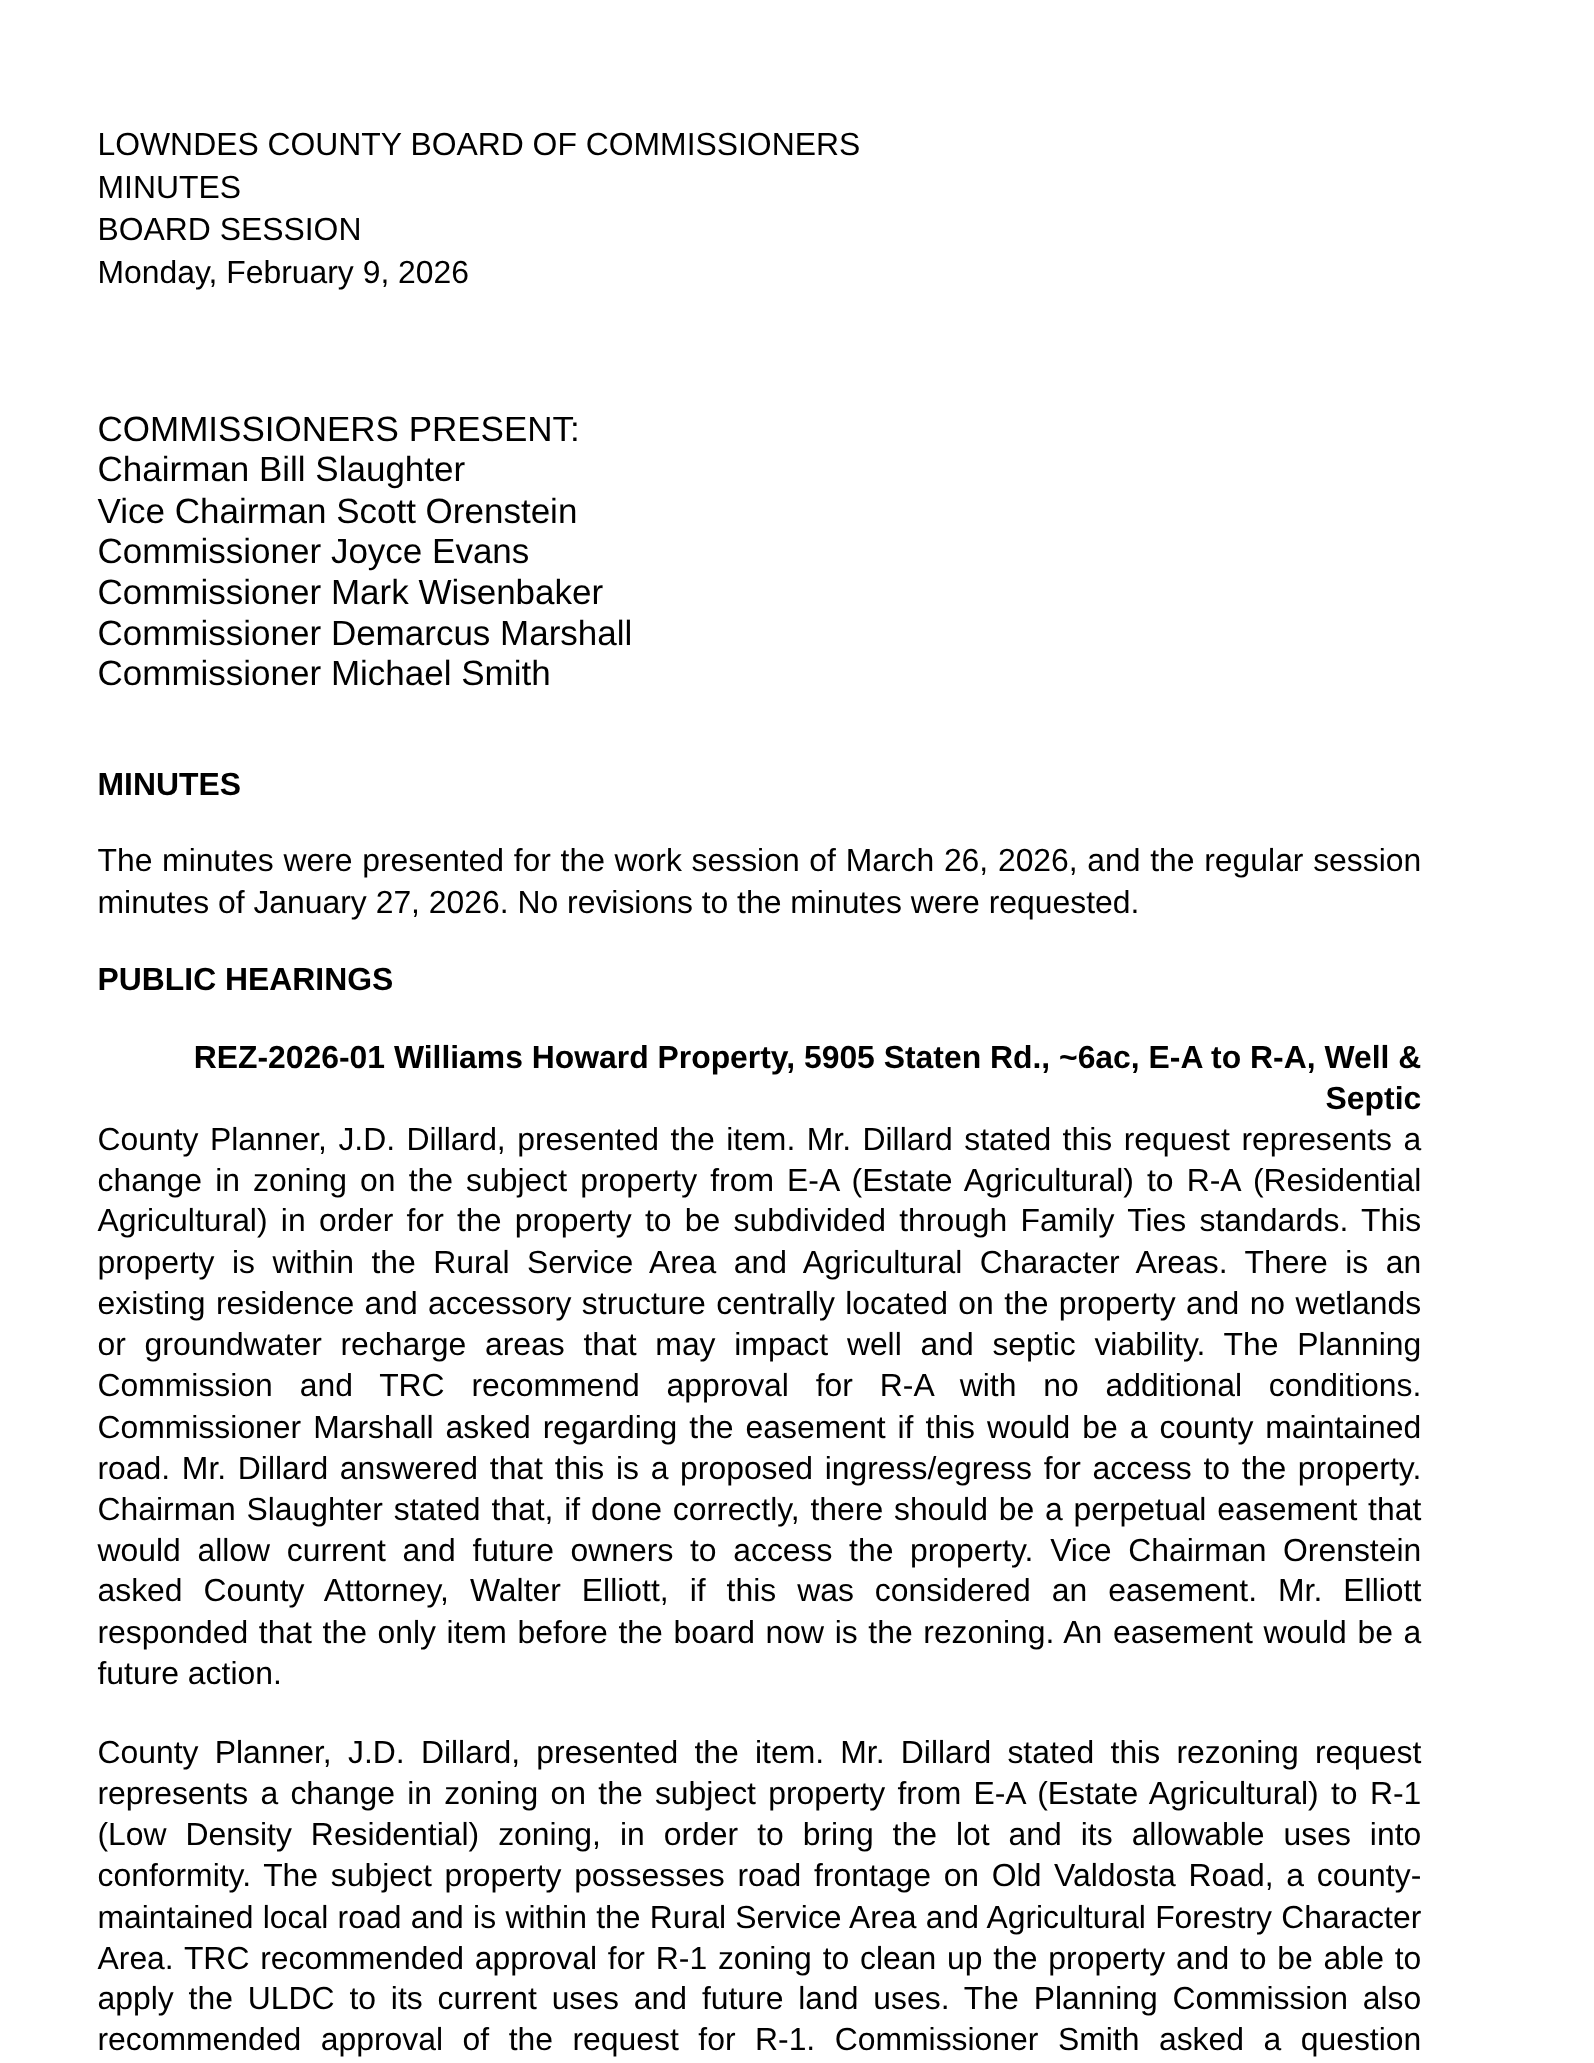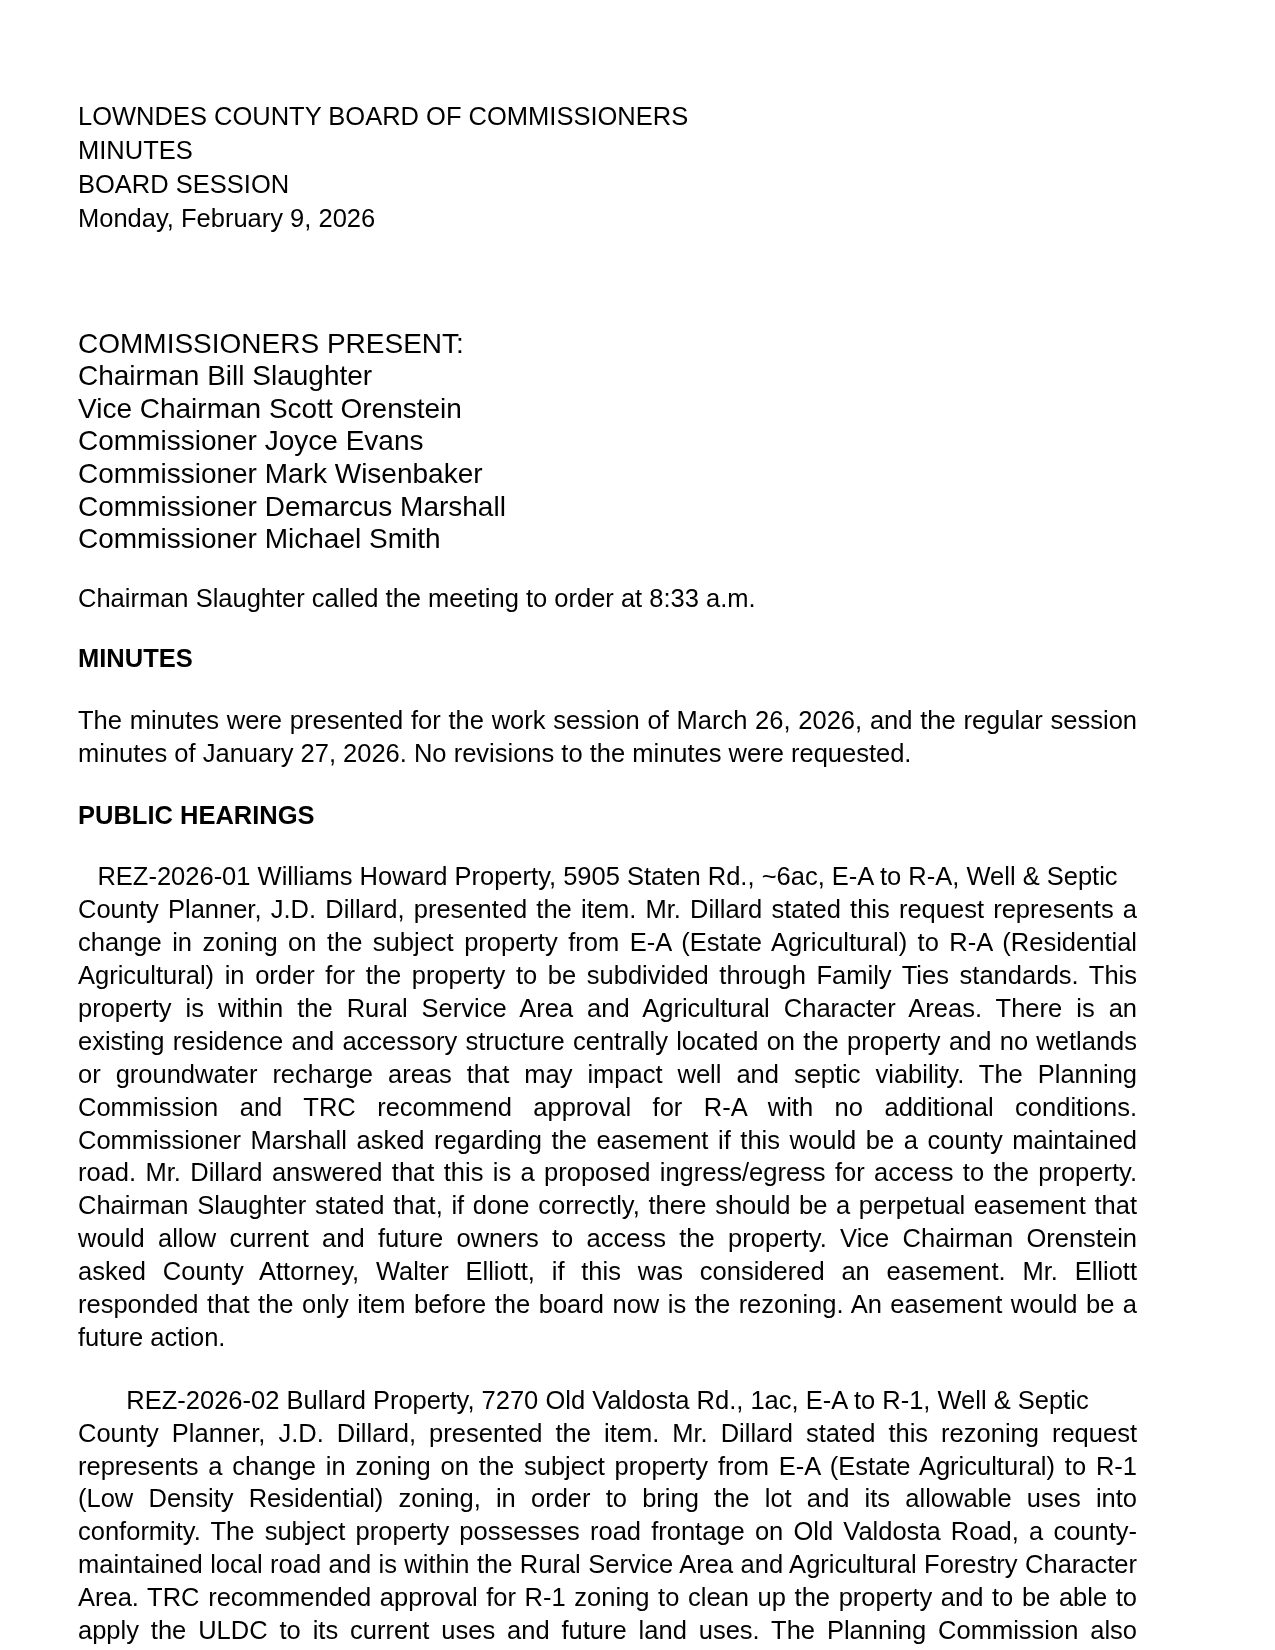--- a/index.html
+++ b/index.html
@@ -50,23 +50,23 @@
     font-weight: bold;
     line-height: 1.2;
   }
   .body-para {
     font-size: 25.5px;
     line-height: 1.29;
     text-align: justify;
   }
   .item-heading {
     font-size: 25.5px;
-    font-weight: normal;
+    font-weight: bold;
     line-height: 1.29;
-    text-align: center;
+    text-align: right;
   }
   .justify-last-left { text-align-last: left; }
 </style>
 </head>
 <body>
 
 <div class="page">
   <div class="content">
 
     <div class="doc-header">
@@ -83,38 +83,36 @@
       <div>Chairman Bill Slaughter</div>
       <div>Vice Chairman Scott Orenstein</div>
       <div>Commissioner Joyce Evans</div>
       <div>Commissioner Mark Wisenbaker</div>
       <div>Commissioner Demarcus Marshall</div>
       <div>Commissioner Michael Smith</div>
     </div>
 
     <div class="gap-sm"></div>
 
-    <div class="called-line">Chairman Slaughter called the meeting to order at 8:33 a.m.</div>
 
     <div class="gap-md"></div>
 
     <div class="section-heading">MINUTES</div>
 
     <div class="gap-md"></div>
 
     <div class="body-para justify-last-left">The minutes were presented for the work session of March 26, 2026, and the regular session minutes of January 27, 2026. No revisions to the minutes were requested.</div>
 
     <div class="gap-md"></div>
 
     <div class="section-heading">PUBLIC HEARINGS</div>
 
     <div class="gap-md"></div>
 
     <div class="item-heading">REZ-2026-01 Williams Howard Property, 5905 Staten Rd., ~6ac, E-A to R-A, Well &amp; Septic</div>
     <div class="body-para justify-last-left">County Planner, J.D. Dillard, presented the item. Mr. Dillard stated this request represents a change in zoning on the subject property from E-A (Estate Agricultural) to R-A (Residential Agricultural) in order for the property to be subdivided through Family Ties standards. This property is within the Rural Service Area and Agricultural Character Areas. There is an existing residence and accessory structure centrally located on the property and no wetlands or groundwater recharge areas that may impact well and septic viability. The Planning Commission and TRC recommend approval for R-A with no additional conditions. Commissioner Marshall asked regarding the easement if this would be a county maintained road. Mr. Dillard answered that this is a proposed ingress/egress for access to the property. Chairman Slaughter stated that, if done correctly, there should be a perpetual easement that would allow current and future owners to access the property. Vice Chairman Orenstein asked County Attorney, Walter Elliott, if this was considered an easement. Mr. Elliott responded that the only item before the board now is the rezoning. An easement would be a future action.</div>
 
     <div class="gap-md"></div>
 
-    <div class="item-heading">REZ-2026-02 Bullard Property, 7270 Old Valdosta Rd., 1ac, E-A to R-1, Well &amp; Septic</div>
     <div class="body-para">County Planner, J.D. Dillard, presented the item. Mr. Dillard stated this rezoning request represents a change in zoning on the subject property from E-A (Estate Agricultural) to R-1 (Low Density Residential) zoning, in order to bring the lot and its allowable uses into conformity.  The subject property possesses road frontage on Old Valdosta Road, a county-maintained local road and is within the Rural Service Area and Agricultural Forestry Character Area. TRC recommended approval for R-1 zoning to clean up the property and to be able to apply the ULDC to its current uses and future land uses. The Planning Commission also recommended approval of the request for R-1. Commissioner Smith asked a question regarding the location of the land and the house. Mr. Dillard responded</div>
 
   </div>
 </div>
 
 </body></html>

